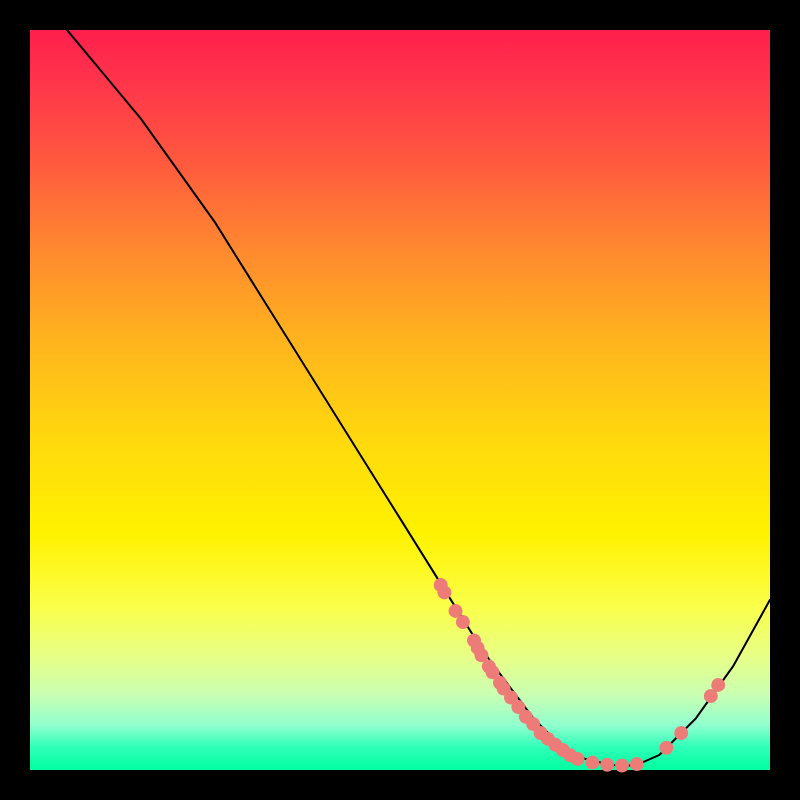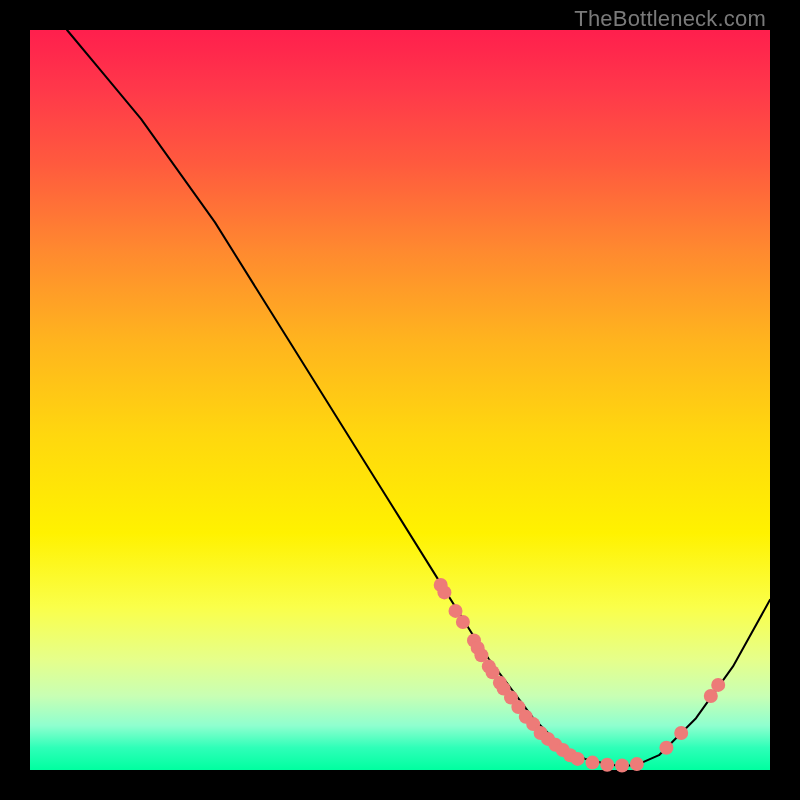--- a/index.html
+++ b/index.html
@@ -54,21 +54,20 @@
     top: 0;
     width: 740px;
     height: 740px;
     overflow: visible;
   }
 </style>
 </head>
 <body>
 
 <div class="stage">
-  <div class="watermark">TheBottleneck.com</div>
   <div class="plot-area">
     <svg class="curve" viewBox="0 0 740 740" preserveAspectRatio="none">
       <path id="curve-path" fill="none" d="M37.00 0.00 L74.00 44.40 L111.00 88.80 L148.00 140.60 L185.00 192.40 L222.00 251.60 L259.00 310.80 L296.00 370.00 L333.00 429.20 L370.00 488.40 L407.00 547.60 L444.00 606.80 L458.80 629.00 L481.00 658.60 L503.20 688.20 L518.00 703.00 L532.80 717.80 L555.00 728.90 L577.20 734.08 L592.00 736.30 L606.80 734.82 L629.00 725.20 L666.00 688.20 L703.00 636.40 L740.00 569.80" stroke="#000000" stroke-width="2" stroke-linecap="round" stroke-linejoin="round"></path>
       <g id="markers-group">
           <circle cx="410.70" cy="555.00" r="7" fill="#ed7b78"></circle>
           <circle cx="414.40" cy="562.40" r="7" fill="#ed7b78"></circle>
           <circle cx="425.50" cy="580.90" r="7" fill="#ed7b78"></circle>
           <circle cx="432.90" cy="592.00" r="7" fill="#ed7b78"></circle>
           <circle cx="444.00" cy="610.50" r="7" fill="#ed7b78"></circle>
           <circle cx="447.70" cy="617.90" r="7" fill="#ed7b78"></circle>

